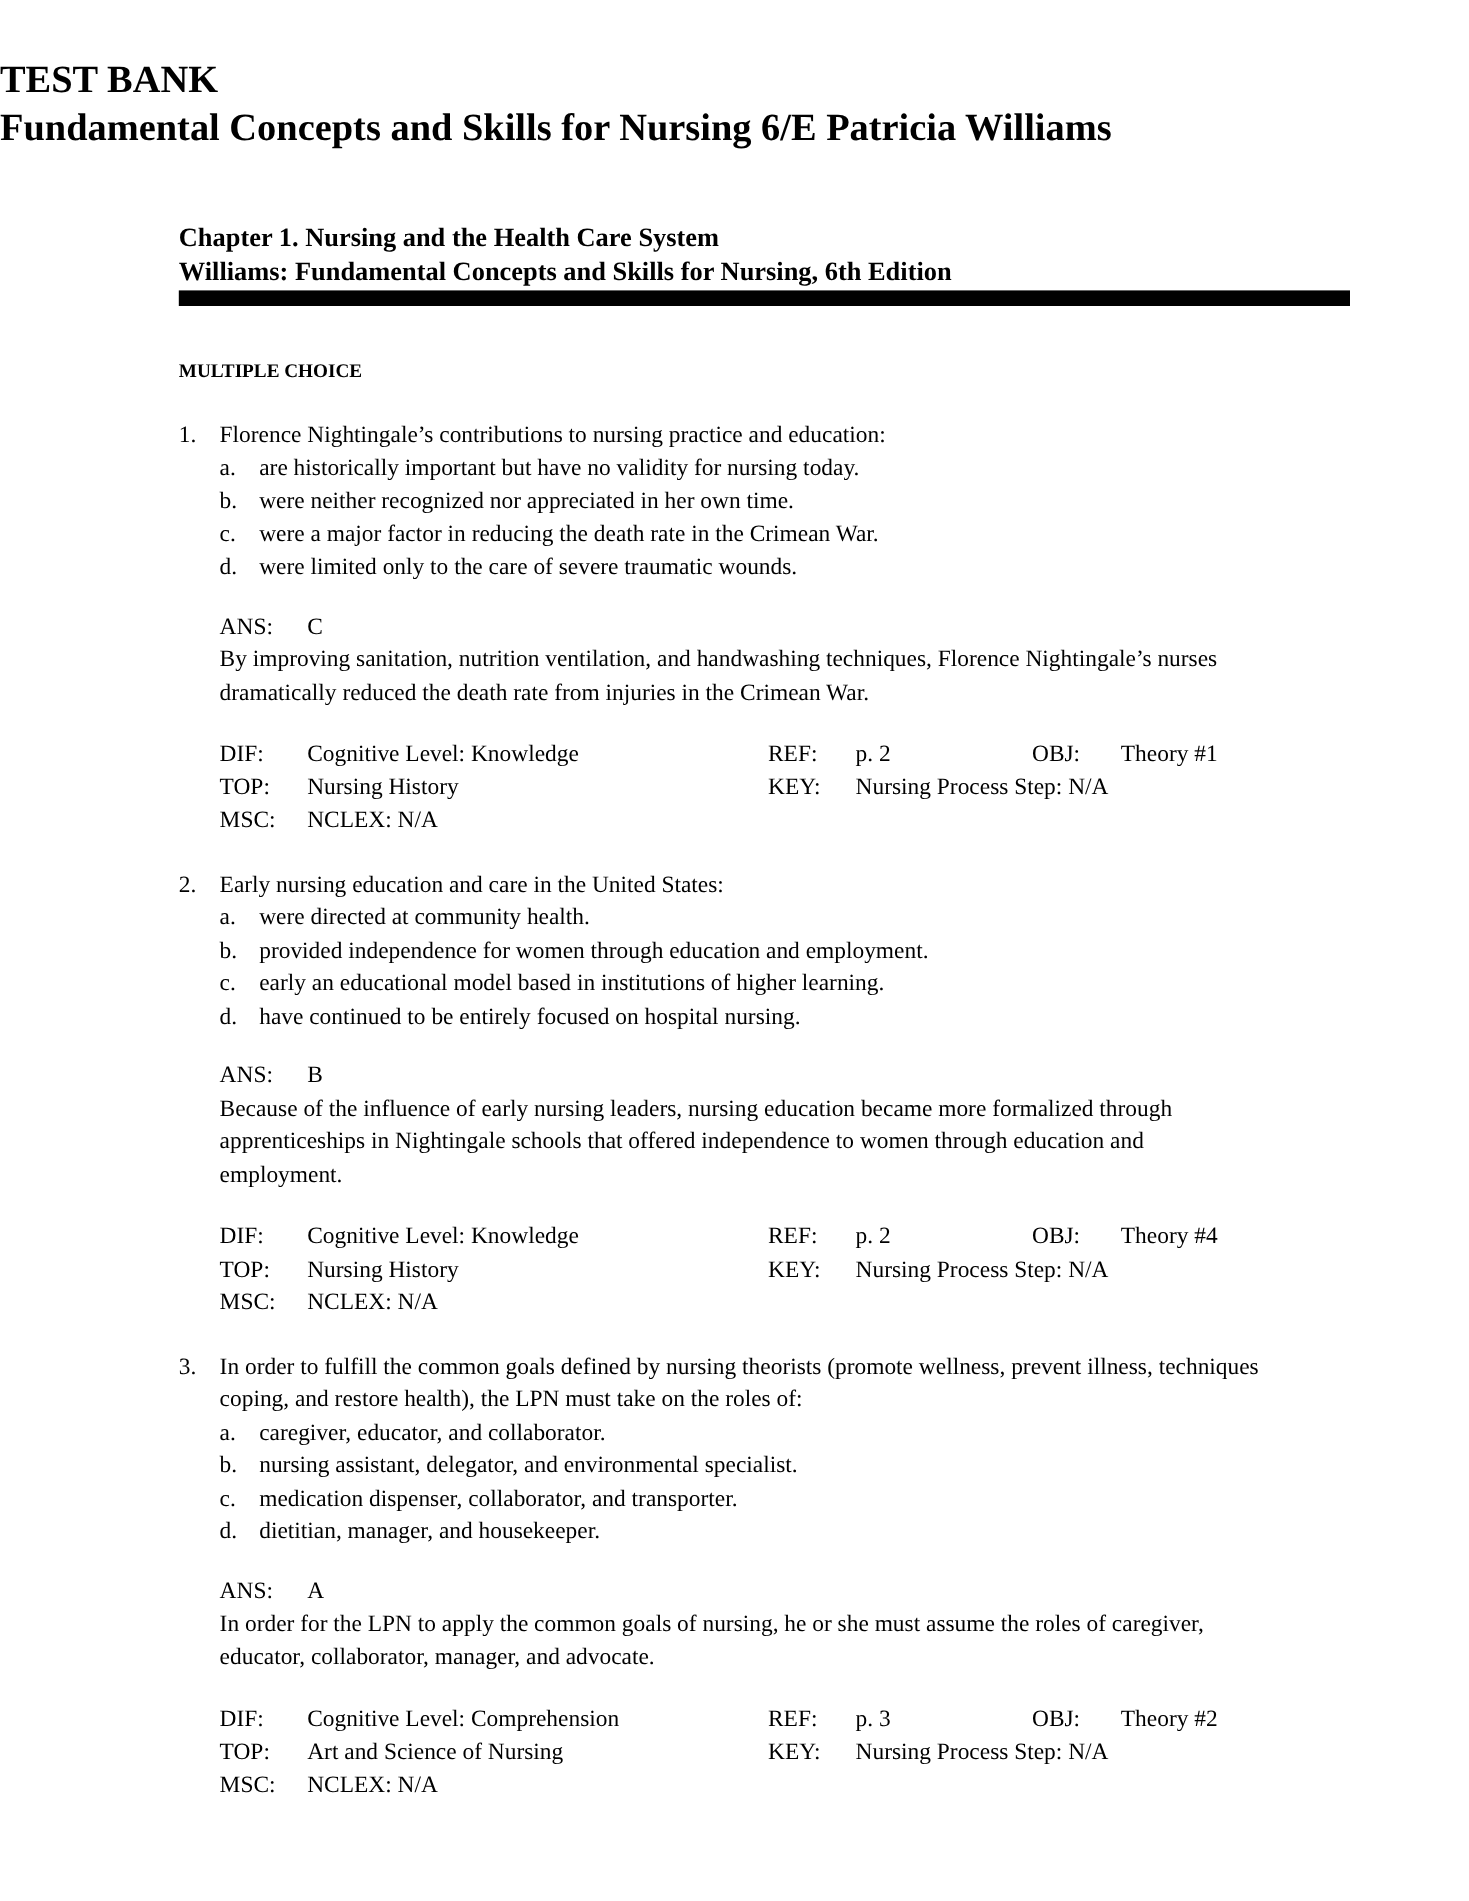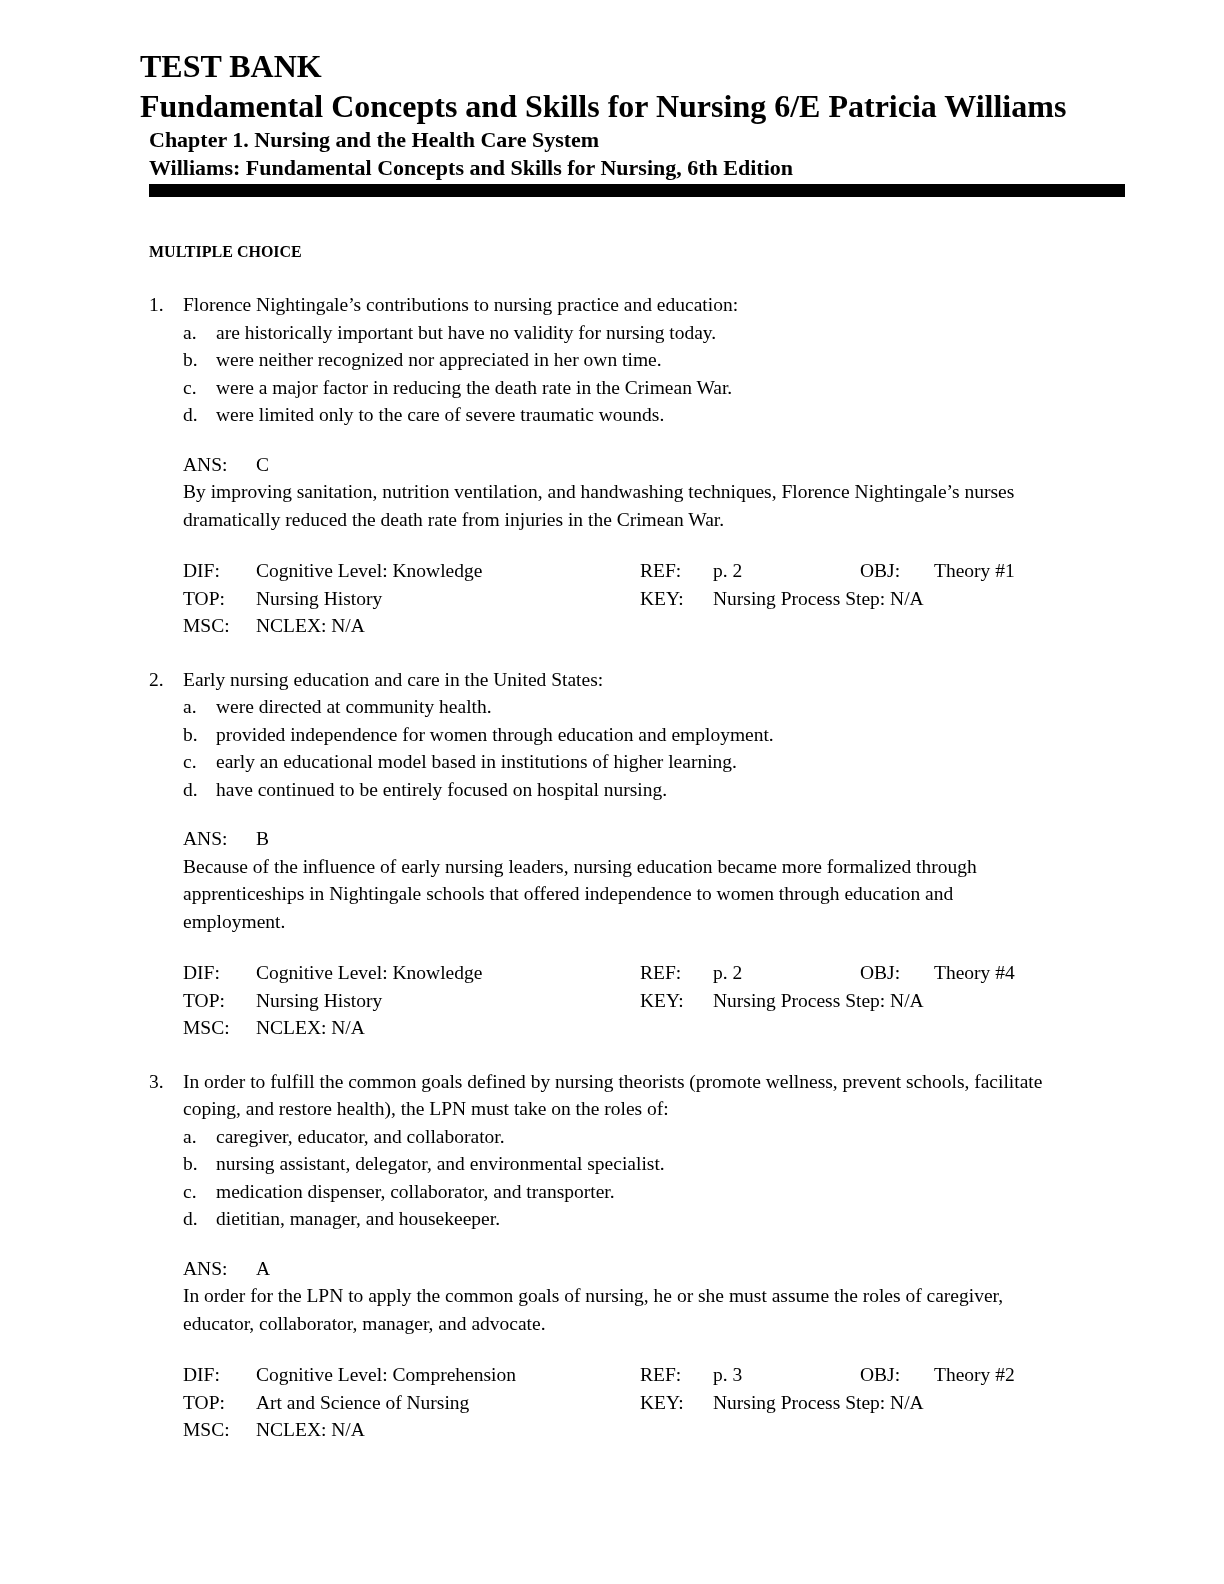--- a/index.html
+++ b/index.html
@@ -2,24 +2,24 @@
 <html><head>
 <meta charset="utf-8">
 <style>
   html, body { margin:0; padding:0; background:#ffffff; }
   .page {
     width:1224px; height:1584px; background:#ffffff; color:#000000;
     font-family:"Liberation Serif","DejaVu Serif",serif;
     font-size:19.5px; line-height:27.5px;
     box-sizing:border-box; padding-top:46px; overflow:hidden;
   }
-  .title-block { padding-left:140px; }
+  .title-block { }
   .doc-title { font-weight:bold; font-size:32px; line-height:40px; white-space:nowrap; }
   .content { padding-left:149px; }
-  .chapter-block { }
+  .chapter-block { margin-top:58px; }
   .chapter-line { font-weight:bold; font-size:22px; line-height:28px; }
   .divider-bar { width:976px; height:13px; background:#000000; margin-top:2px; }
   .section-heading { font-weight:bold; font-size:16px; line-height:26px; margin-top:42px; }
   .question { margin-top:26px; }
   .q-row { display:flex; }
   .q-num { width:34px; flex:none; }
   .q-body { width:880px; }
   .opt { display:flex; }
   .opt-letter { width:33px; flex:none; }
   .opt-text { flex:1; }
@@ -155,21 +155,21 @@
             </div>
           </div>
         </div>
       </div>
     </section>
 
     <section class="question">
       <div class="q-row">
         <span class="q-num">3.</span>
         <div class="q-body">
-          <div class="q-stem">In order to fulfill the common goals defined by nursing theorists (promote wellness, prevent schools, facilitate coping, and restore health), the LPN must take on the roles of:</div>
+          <div class="q-stem">In order to fulfill the common goals defined by nursing theorists (promote wellness, prevent illness, techniques coping, and restore health), the LPN must take on the roles of:</div>
           <div class="opt">
             <span class="opt-letter">a.</span>
             <span class="opt-text">caregiver, educator, and collaborator.</span>
           </div>
           <div class="opt">
             <span class="opt-letter">b.</span>
             <span class="opt-text">nursing assistant, delegator, and environmental specialist.</span>
           </div>
           <div class="opt">
             <span class="opt-letter">c.</span>

